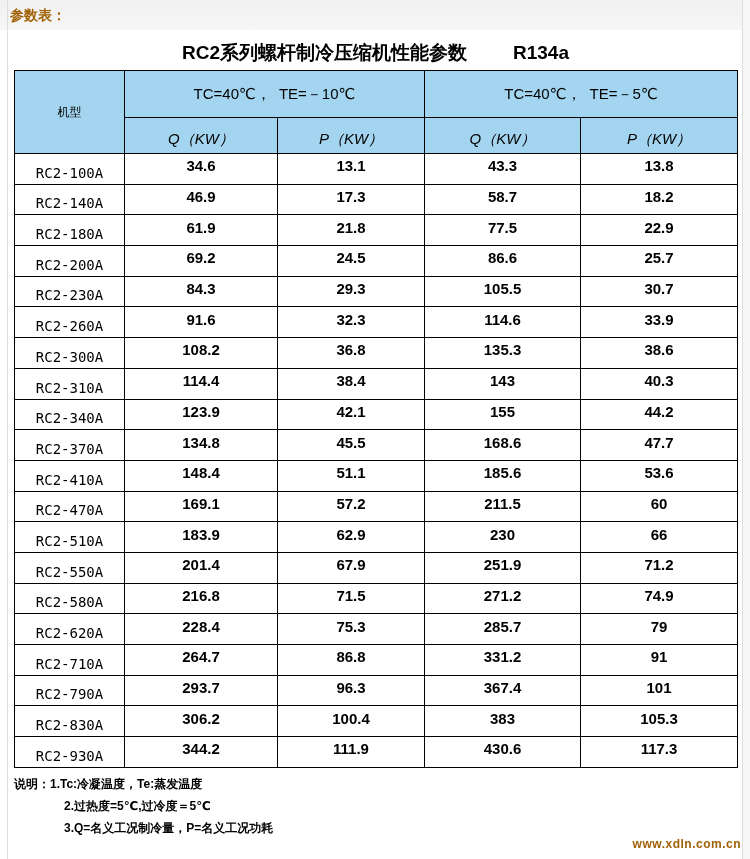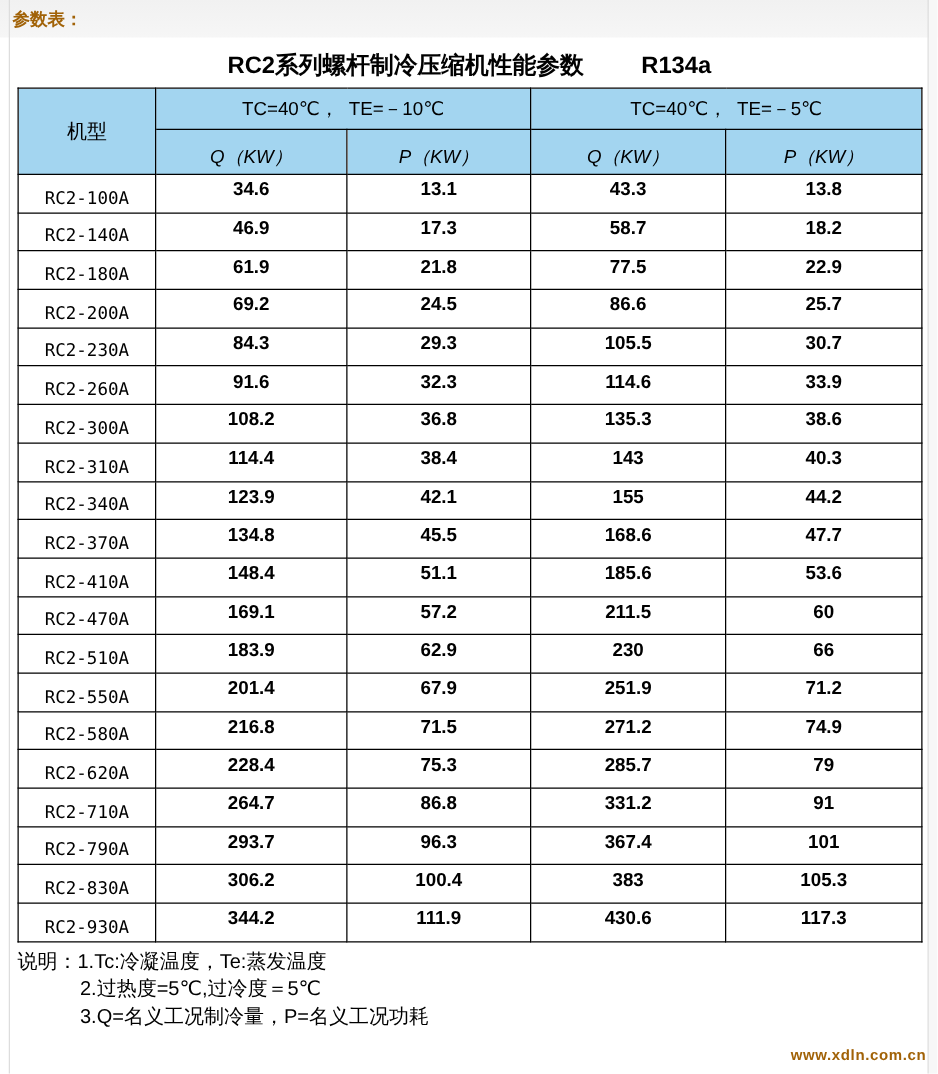--- a/index.html
+++ b/index.html
@@ -49,42 +49,43 @@
     color: #000;
     overflow: hidden;
   }
   thead th {
     background: #a3d5f0;
     font-weight: normal;
     font-size: 15px;
     white-space: pre;
   }
   th.model-head {
-    font-size: 16px;
-  }
-  tr.group-row th { height: 33px; vertical-align: middle; }
+    font-size: 12px;
+  }
+  tr.group-row th { height: 47px; vertical-align: middle; }
   tr.sub-row th { height: 36px; vertical-align: middle; padding-top: 8px; font-style: italic; }
   tbody td { height: 30.7px; }
   td.model-cell {
     font-family: "DejaVu Sans Mono", "Liberation Mono", monospace;
     font-size: 14px;
     vertical-align: bottom;
     padding-bottom: 3px;
   }
   td.num-cell {
     font-weight: bold;
     font-size: 15px;
     vertical-align: middle;
     padding-bottom: 6px;
   }
   .notes {
     margin-top: 5px;
-    font-size: 16px;
+    font-size: 12px;
     color: #000;
     line-height: 22px;
+    font-weight: bold;
   }
   .note-line { white-space: pre; }
   .note-line.indented { padding-left: 50px; }
   .website {
     position: absolute; right: 9px; bottom: 8px;
     color: #a16207; font-weight: bold; font-size: 12px;
     letter-spacing: 0.5px;
     cursor: pointer;
   }
 </style>

